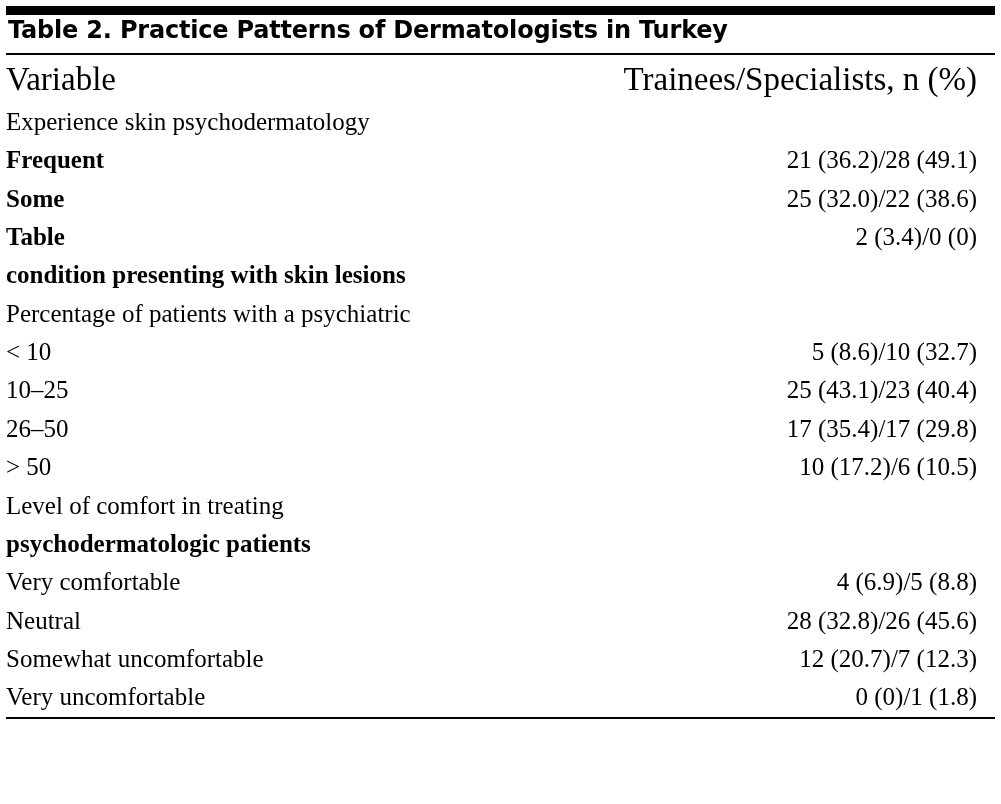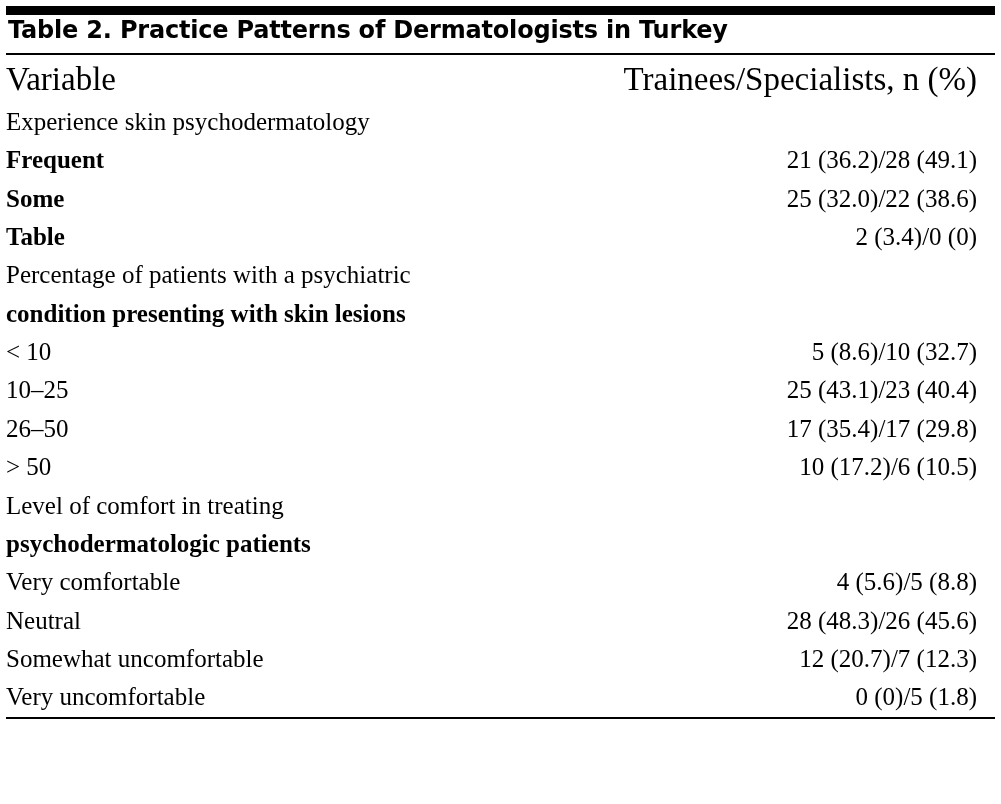--- a/index.html
+++ b/index.html
@@ -105,25 +105,25 @@
         </tr>
         <tr class="body-row">
           <td class="cell-var indent-1">Some</td>
           <td class="cell-val">25 (32.0)/22 (38.6)</td>
         </tr>
         <tr class="body-row">
           <td class="cell-var indent-1">Table</td>
           <td class="cell-val">2 (3.4)/0 (0)</td>
         </tr>
         <tr class="body-row">
-          <td class="cell-var indent-0">Percentage of patients with a psychiatric</td>
+          <td class="cell-var indent-1">condition presenting with skin lesions</td>
           <td class="cell-val"></td>
         </tr>
         <tr class="body-row">
-          <td class="cell-var indent-1">condition presenting with skin lesions</td>
+          <td class="cell-var indent-0">Percentage of patients with a psychiatric</td>
           <td class="cell-val"></td>
         </tr>
         <tr class="body-row">
           <td class="cell-var indent-2">&lt; 10</td>
           <td class="cell-val">5 (8.6)/10 (32.7)</td>
         </tr>
         <tr class="body-row">
           <td class="cell-var indent-2">10–25</td>
           <td class="cell-val">25 (43.1)/23 (40.4)</td>
         </tr>
@@ -138,32 +138,32 @@
         <tr class="body-row">
           <td class="cell-var indent-0">Level of comfort in treating</td>
           <td class="cell-val"></td>
         </tr>
         <tr class="body-row">
           <td class="cell-var indent-1">psychodermatologic patients</td>
           <td class="cell-val"></td>
         </tr>
         <tr class="body-row">
           <td class="cell-var indent-2">Very comfortable</td>
-          <td class="cell-val">4 (5.6)/5 (8.8)</td>
+          <td class="cell-val">4 (6.9)/5 (8.8)</td>
         </tr>
         <tr class="body-row">
           <td class="cell-var indent-2">Neutral</td>
-          <td class="cell-val">28 (48.3)/26 (45.6)</td>
+          <td class="cell-val">28 (32.8)/26 (45.6)</td>
         </tr>
         <tr class="body-row">
           <td class="cell-var indent-2">Somewhat uncomfortable</td>
           <td class="cell-val">12 (20.7)/7 (12.3)</td>
         </tr>
         <tr class="body-row">
           <td class="cell-var indent-2">Very uncomfortable</td>
-          <td class="cell-val">0 (0)/5 (1.8)</td>
+          <td class="cell-val">0 (0)/1 (1.8)</td>
         </tr>
       </tbody>
   </table>
 
   <div class="rule-bottom"></div>
 
 </div>
 
 </body></html>

